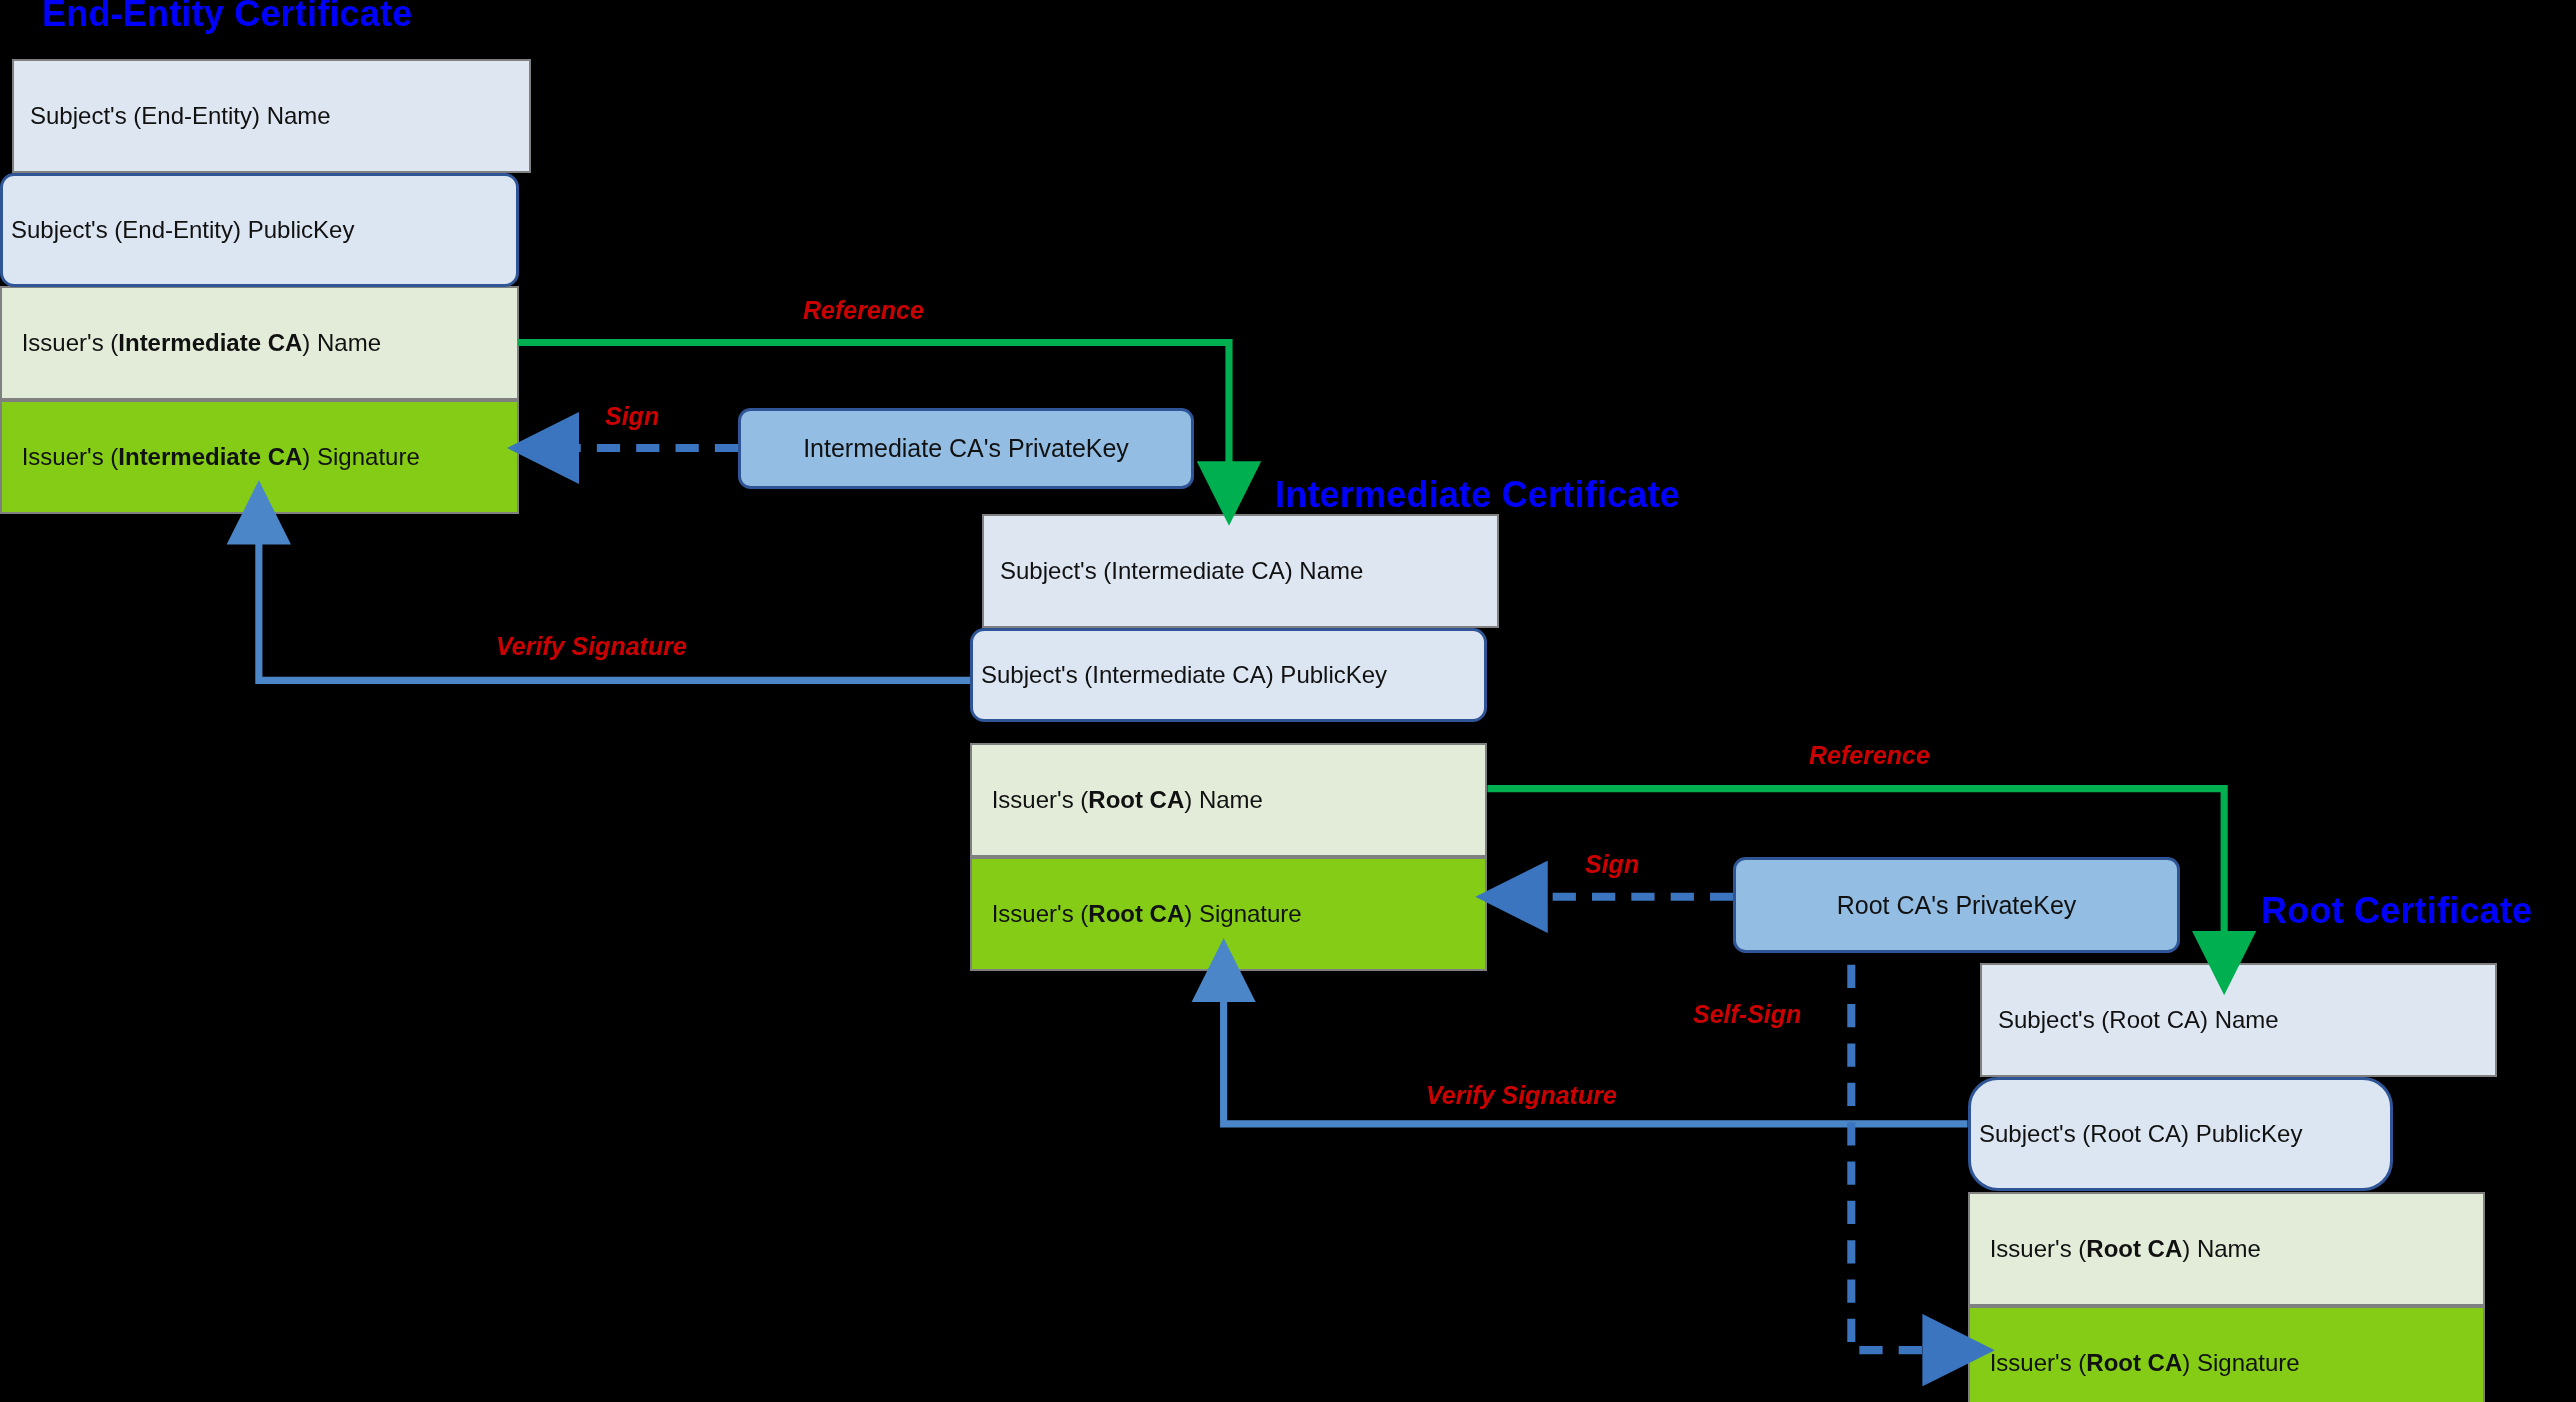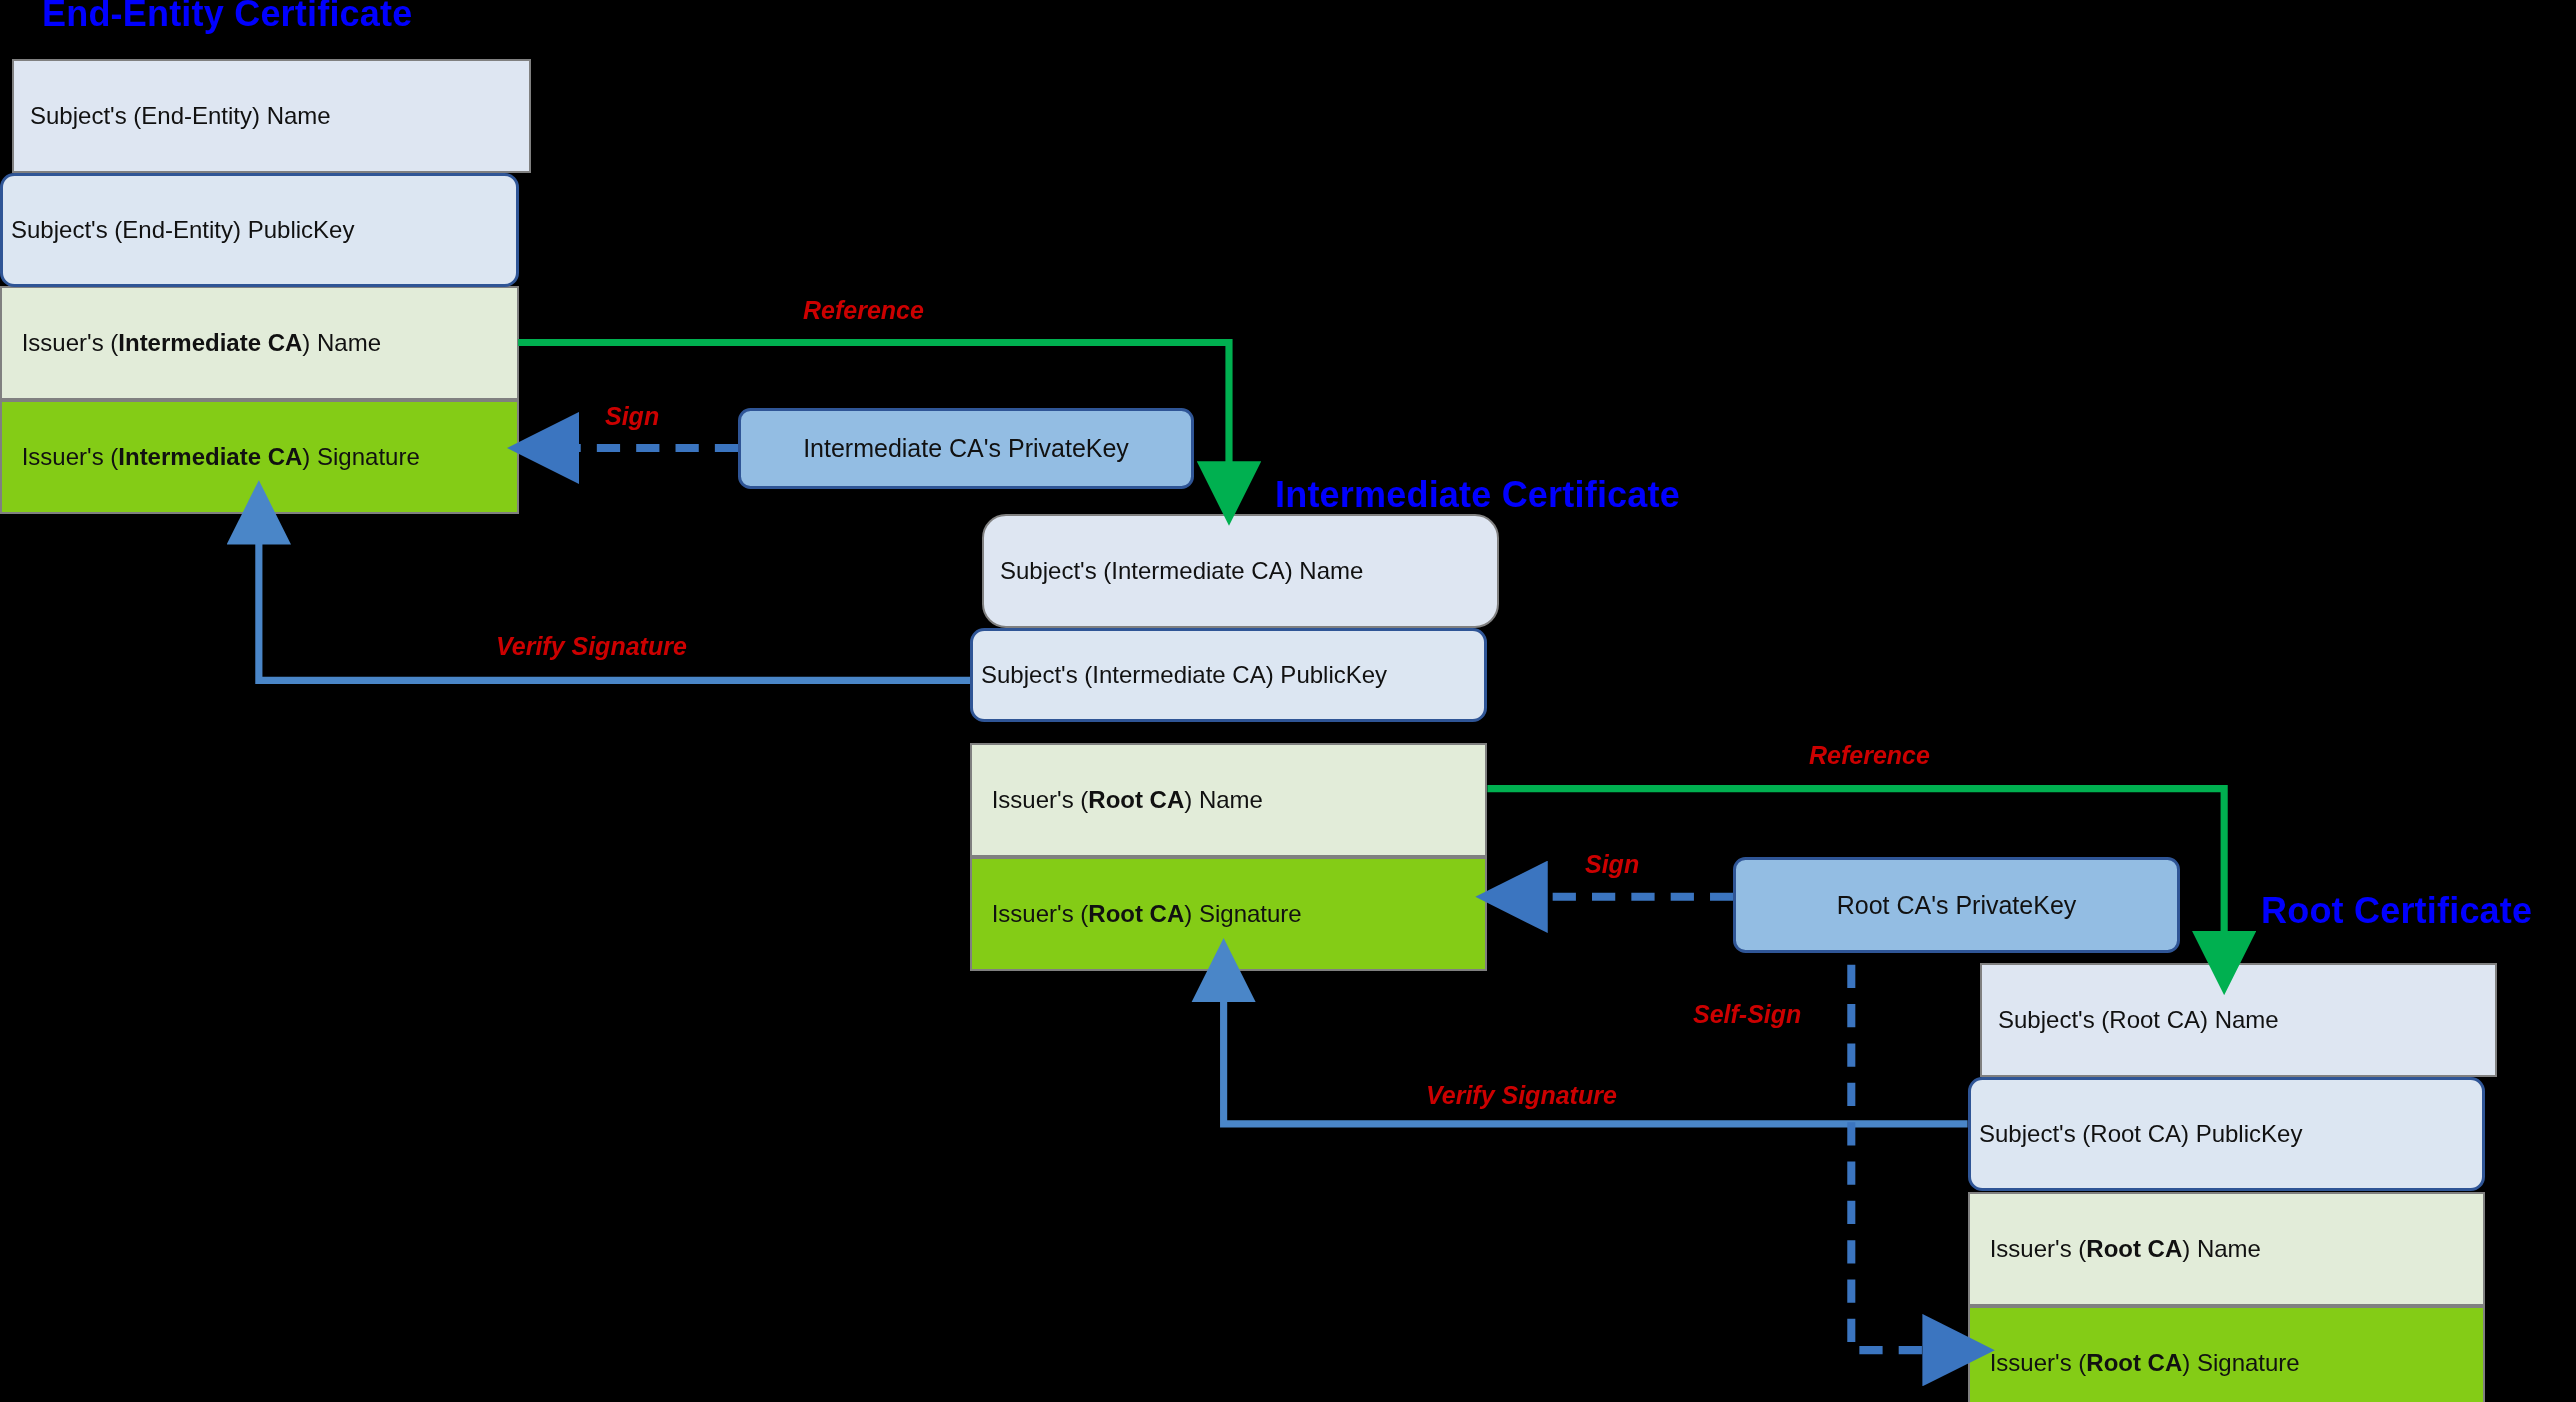--- a/index.html
+++ b/index.html
@@ -91,41 +91,41 @@
       <span><span>Issuer's (</span><b>Intermediate CA</b><span>) Name</span></span>
     </div>
     <div class="row sig" style="top:341px;width:519px;height:114px;">
       <span><span>Issuer's (</span><b>Intermediate CA</b><span>) Signature</span></span>
     </div>
   </div>
 
   <div class="cert-title" style="left:1275px;top:438px;margin-top:36px;">Intermediate Certificate</div>
 
   <div class="cert" style="left:970px;top:514px;width:517px;height:456px;">
-    <div class="row name" style="top:0px;width:517px;height:114px;border-radius:24px;">
+    <div class="row name" style="top:0px;width:517px;height:114px;">
       <span>Subject's (Intermediate CA) Name</span>
     </div>
     <div class="row pubkey" style="top:114px;width:517px;height:94px;">
       <span>Subject's (Intermediate CA) PublicKey</span>
     </div>
     <div class="row issuer" style="top:229px;width:517px;height:114px;">
       <span><span>Issuer's (</span><b>Root CA</b><span>) Name</span></span>
     </div>
     <div class="row sig" style="top:343px;width:517px;height:114px;">
       <span><span>Issuer's (</span><b>Root CA</b><span>) Signature</span></span>
     </div>
   </div>
 
   <div class="cert-title" style="left:2261px;top:890px;">Root Certificate</div>
 
   <div class="cert" style="left:1968px;top:963px;width:517px;height:456px;">
     <div class="row name" style="top:0px;width:517px;height:114px;">
       <span>Subject's (Root CA) Name</span>
     </div>
-    <div class="row pubkey" style="top:114px;width:517px;height:114px;">
+    <div class="row pubkey" style="top:114px;width:425px;height:114px;border-radius:30px;">
       <span>Subject's (Root CA) PublicKey</span>
     </div>
     <div class="row issuer" style="top:229px;width:517px;height:114px;">
       <span><span>Issuer's (</span><b>Root CA</b><span>) Name</span></span>
     </div>
     <div class="row sig" style="top:343px;width:517px;height:114px;">
       <span><span>Issuer's (</span><b>Root CA</b><span>) Signature</span></span>
     </div>
   </div>
 

